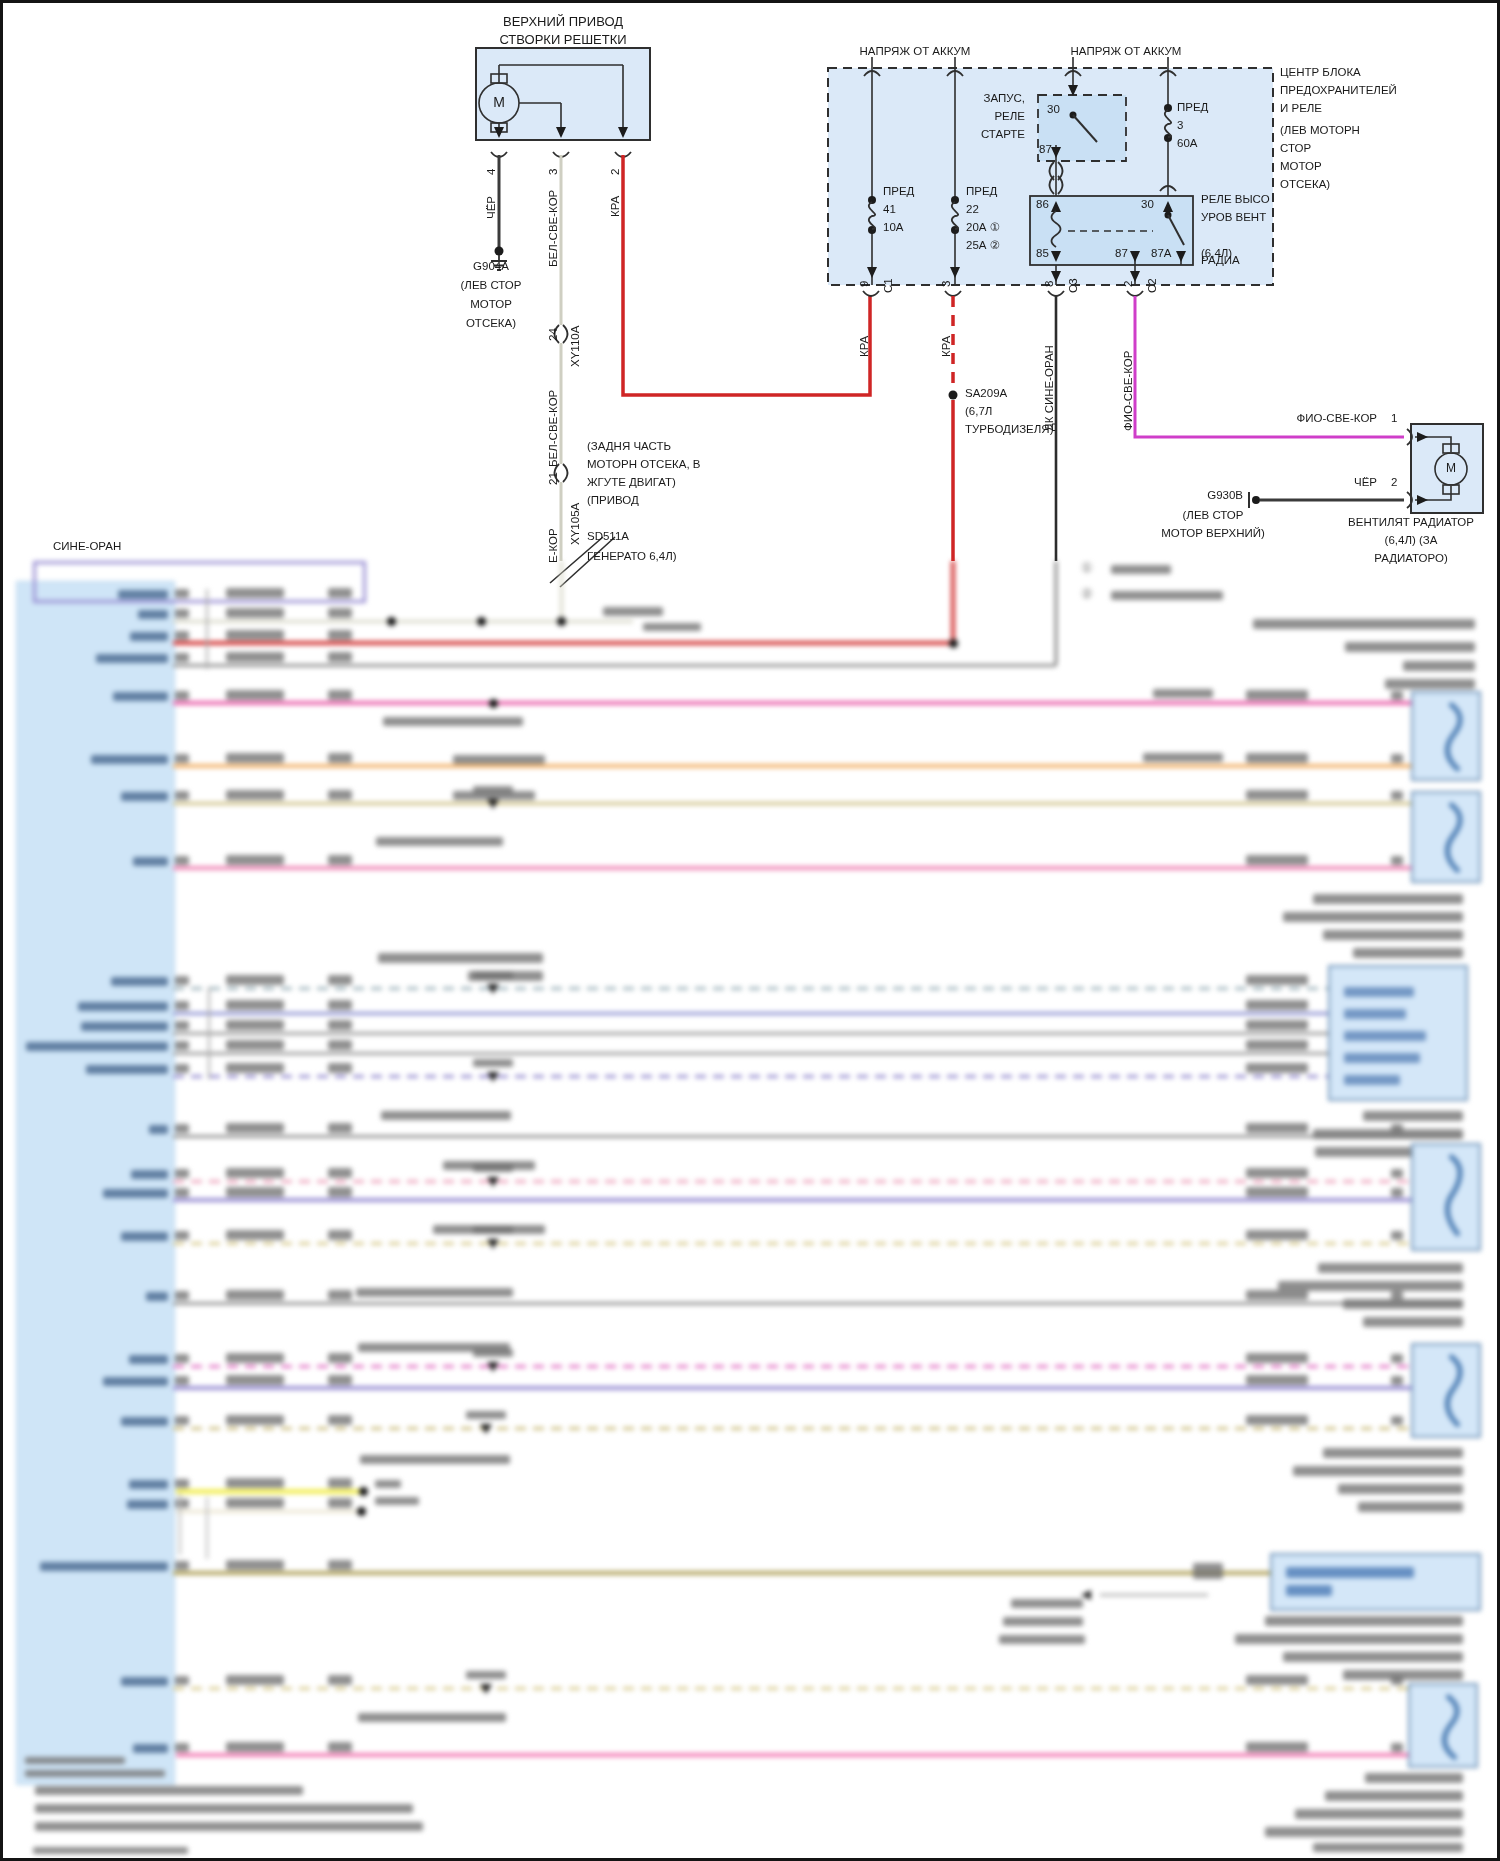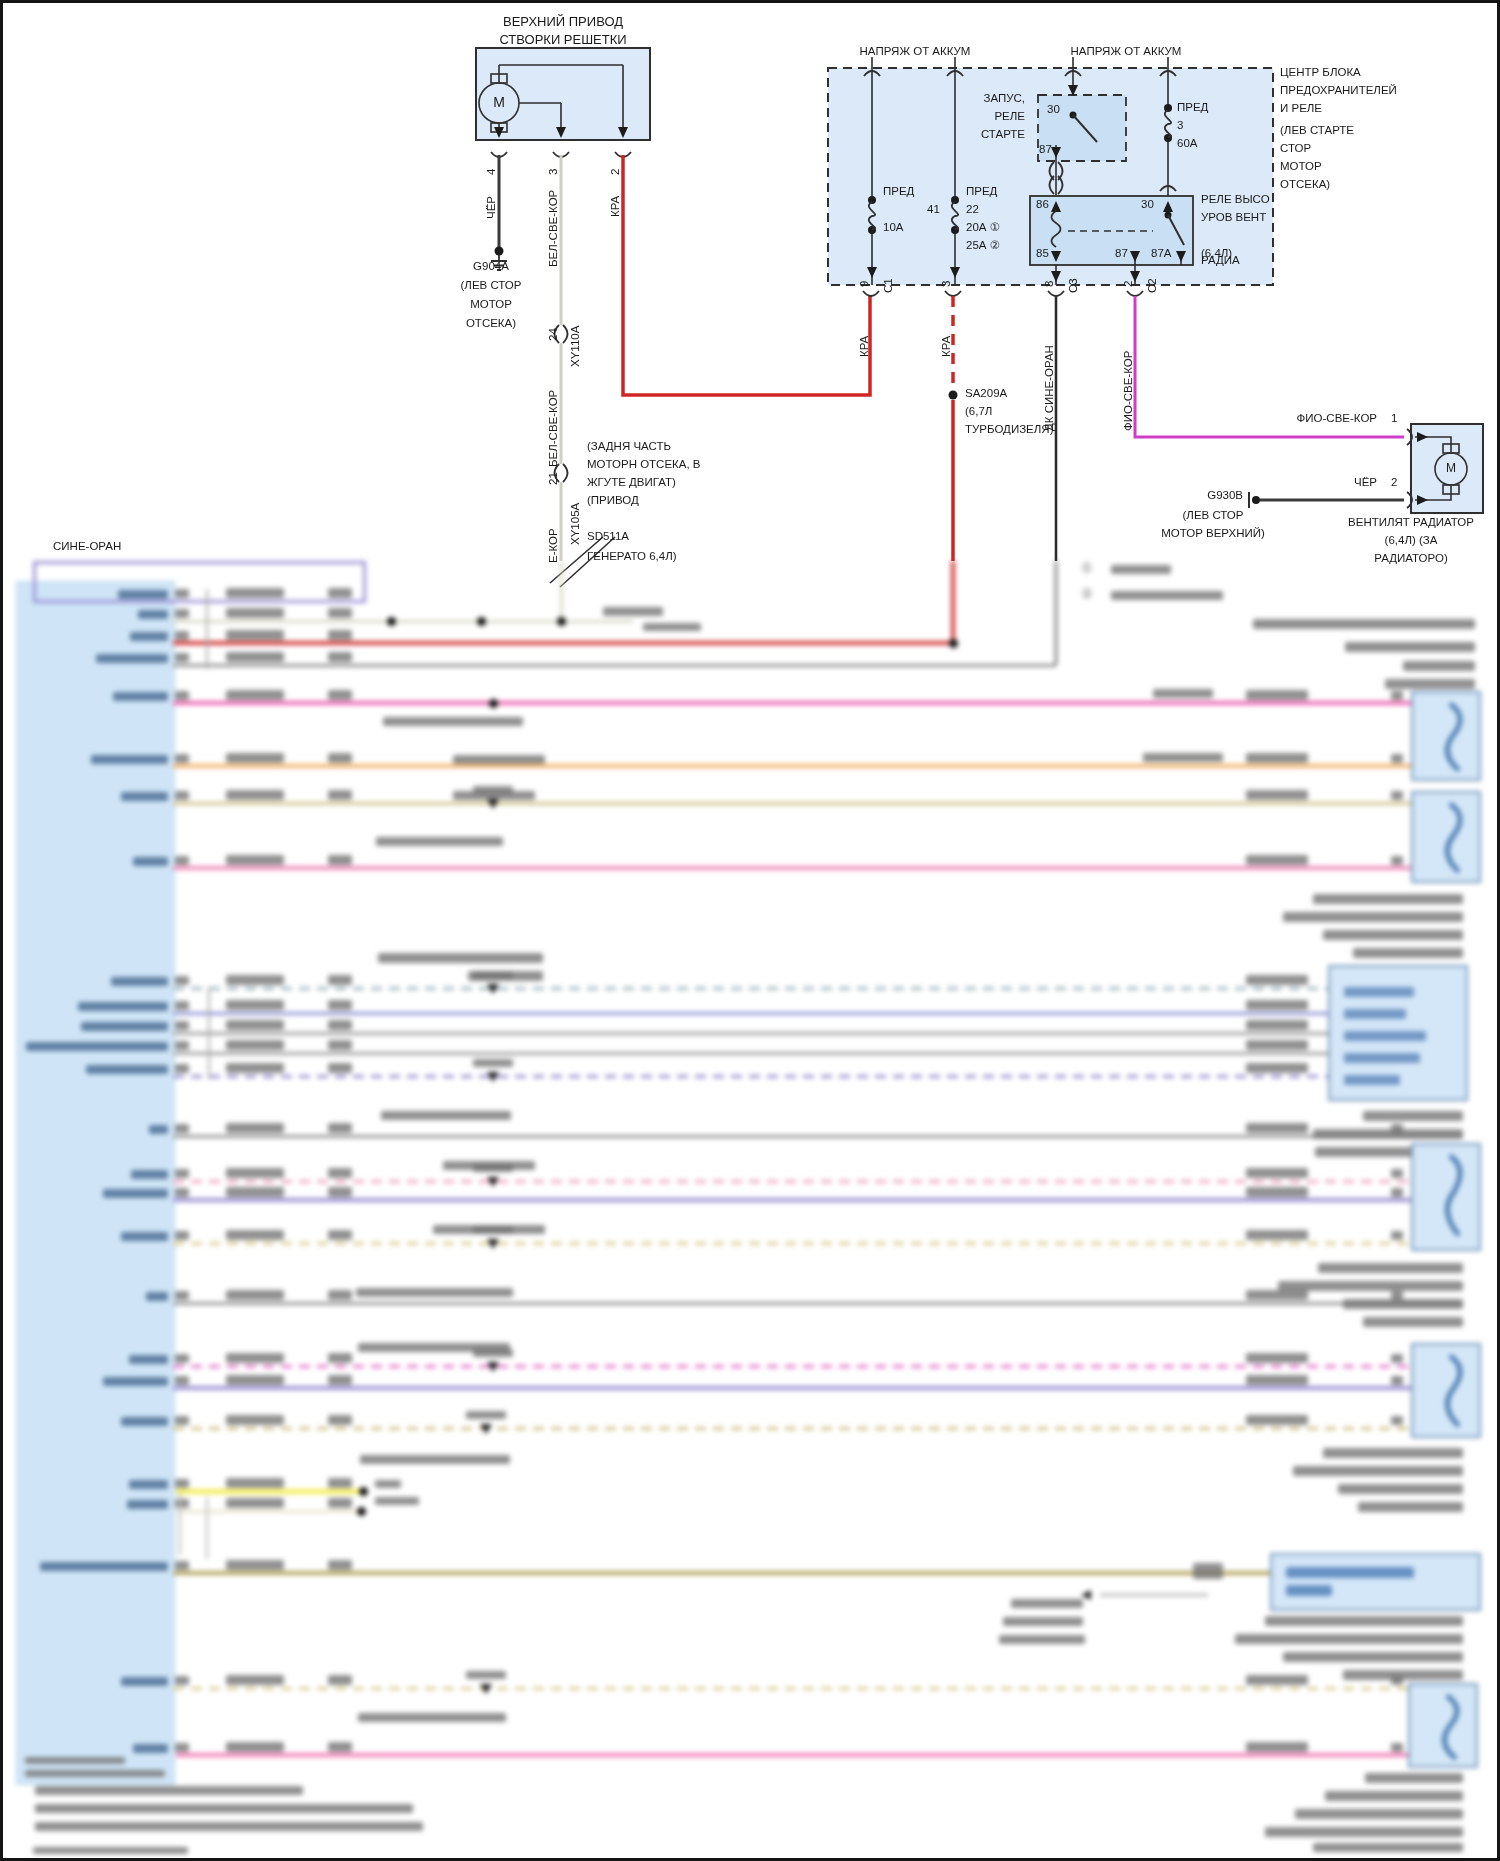--- a/index.html
+++ b/index.html
@@ -201,29 +201,29 @@
       <div class="t tv" style="left: 567px; top: 364px;">XY110A</div>
       <div class="t tv" style="left: 545px; top: 464px;">БЕЛ-СВЕ-КОР</div>
       <div class="t tv" style="left: 545px; top: 482px;">21</div>
       <div class="t tv" style="left: 567px; top: 542px;">XY105A</div>
       <div class="t tv" style="left: 545px; top: 560px;">Е-КОР</div>
       <div class="t tc" style="left: 912px; top: 43px;">НАПРЯЖ ОТ АККУМ</div>
       <div class="t tc" style="left: 1123px; top: 43px;">НАПРЯЖ ОТ АККУМ</div>
       <div class="t " style="left: 1277px; top: 64px;">ЦЕНТР БЛОКА</div>
       <div class="t " style="left: 1277px; top: 82px;">ПРЕДОХРАНИТЕЛЕЙ</div>
       <div class="t " style="left: 1277px; top: 100px;">И РЕЛЕ</div>
-      <div class="t " style="left: 1277px; top: 122px;">(ЛЕВ СТАРТЕ</div>
+      <div class="t " style="left: 1277px; top: 122px;">(ЛЕВ МОТОРН</div>
       <div class="t " style="left: 1277px; top: 140px;">СТОР</div>
       <div class="t " style="left: 1277px; top: 158px;">МОТОР</div>
       <div class="t " style="left: 1277px; top: 176px;">ОТСЕКА)</div>
       <div class="t tr" style="left: 1022px; top: 90px;">ЗАПУС,</div>
       <div class="t tr" style="left: 1022px; top: 108px;">РЕЛЕ</div>
       <div class="t tr" style="left: 1022px; top: 126px;">СТАРТЕ</div>
       <div class="t " style="left: 880px; top: 183px;">ПРЕД</div>
-      <div class="t " style="left: 880px; top: 201px; margin-left: 44px;">41</div>
+      <div class="t " style="left: 880px; top: 201px;">41</div>
       <div class="t " style="left: 880px; top: 219px;">10А</div>
       <div class="t " style="left: 963px; top: 183px;">ПРЕД</div>
       <div class="t " style="left: 963px; top: 201px;">22</div>
       <div class="t " style="left: 963px; top: 219px;">20А  ①</div>
       <div class="t " style="left: 963px; top: 237px; text-align: center;">25А  ②</div>
       <div class="t " style="left: 1174px; top: 99px;">ПРЕД</div>
       <div class="t " style="left: 1174px; top: 117px;">3</div>
       <div class="t " style="left: 1174px; top: 135px;">60А</div>
       <div class="t " style="left: 1044px; top: 101px;">30</div>
       <div class="t " style="left: 1036px; top: 141px;">87</div>

